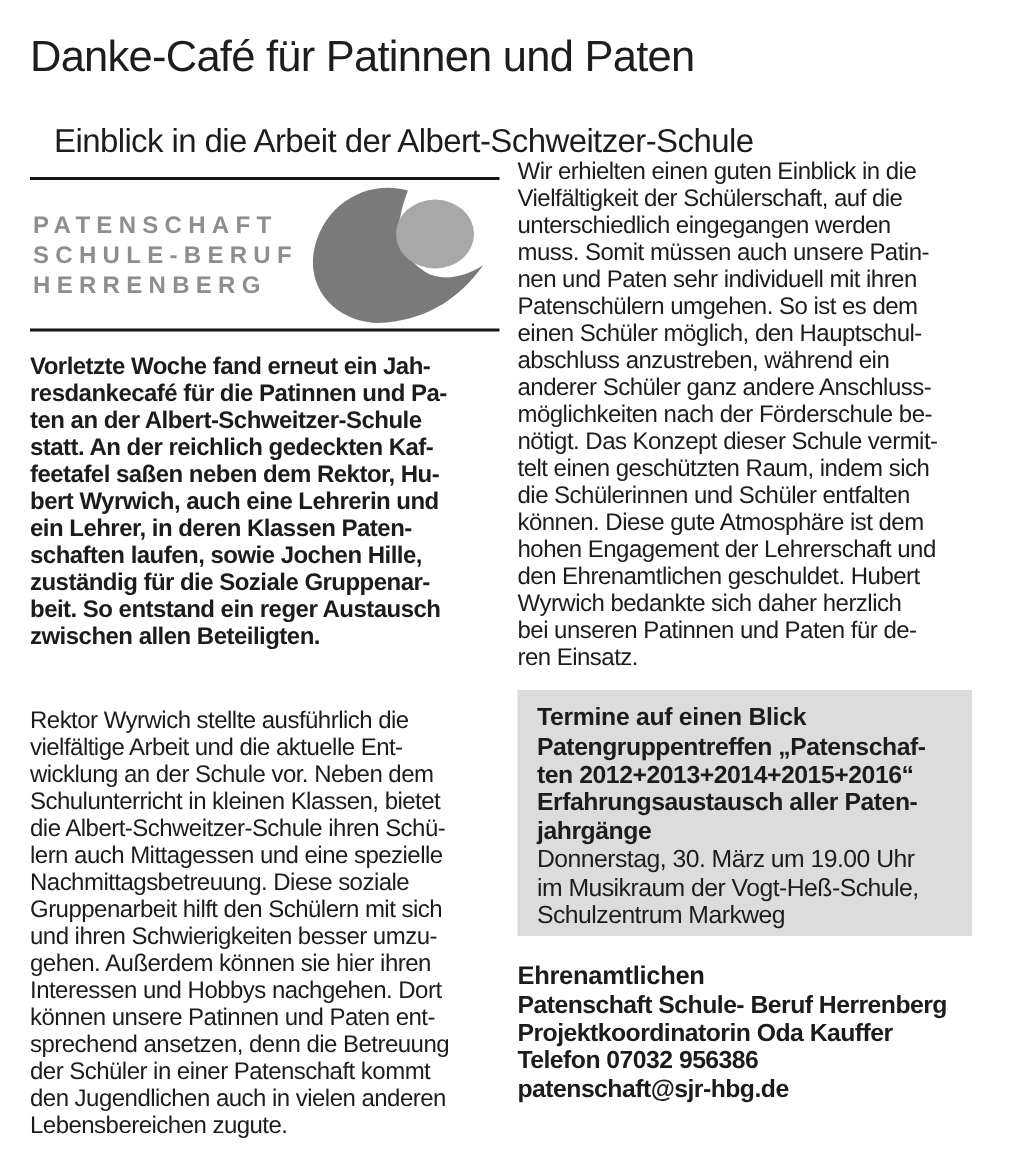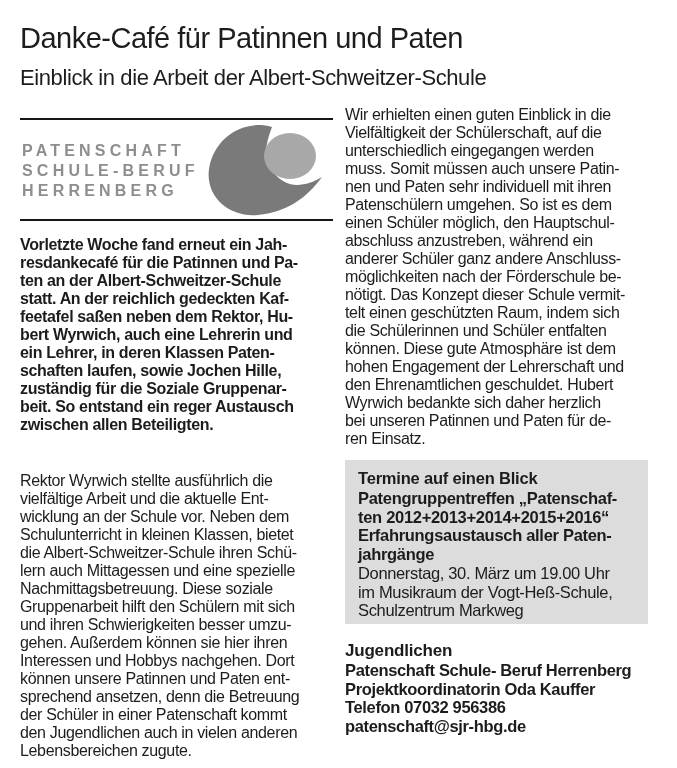--- a/index.html
+++ b/index.html
@@ -8,21 +8,21 @@
     background:#ffffff; color:#1c1c1c;
     font-family:"Liberation Sans", sans-serif;
     -webkit-font-smoothing:antialiased;
   }
   .page-title {
     position:absolute; left:20px; top:22px; margin:0;
     font-size:29px; font-weight:400; letter-spacing:-0.5px; color:#1d1d1b;
     white-space:nowrap;
   }
   .page-subtitle {
-    position:absolute; left:20px; top:65px; margin:0;
+    position:absolute; left:20px; top:65px; margin:16px;
     font-size:22px; font-weight:400; letter-spacing:-0.4px; color:#1d1d1b;
     white-space:nowrap;
   }
   
   .leftcol { position:absolute; left:20px; top:0; width:313px; height:768px; }
   .rule { position:absolute; left:0; width:313px; height:2px; background:#161616; }
   .rule-top { top:118px; }
   .rule-bottom { top:219px; }
   .logo-block { position:absolute; left:0; top:125px; width:313px; height:92px; }
   .logo-wordmark {
@@ -147,21 +147,21 @@
       <div class="box-bold">Patengruppentreffen „Patenschaf-
 ten 2012+2013+2014+2015+2016“
 Erfahrungsaustausch aller Paten-
 jahrgänge</div>
       <div class="box-regular">Donnerstag, 30. März um 19.00 Uhr
 im Musikraum der Vogt-Heß-Schule,
 Schulzentrum Markweg</div>
     </div>
 
     <div class="service">
-      <div class="service-heading">Jugendlichen</div>
+      <div class="service-heading">Ehrenamtlichen</div>
       <div class="service-lines">Patenschaft Schule- Beruf Herrenberg
 Projektkoordinatorin Oda Kauffer
 Telefon 07032 956386
 patenschaft@sjr-hbg.de</div>
     </div>
   </div>
 
 </div>
 
 </body></html>

